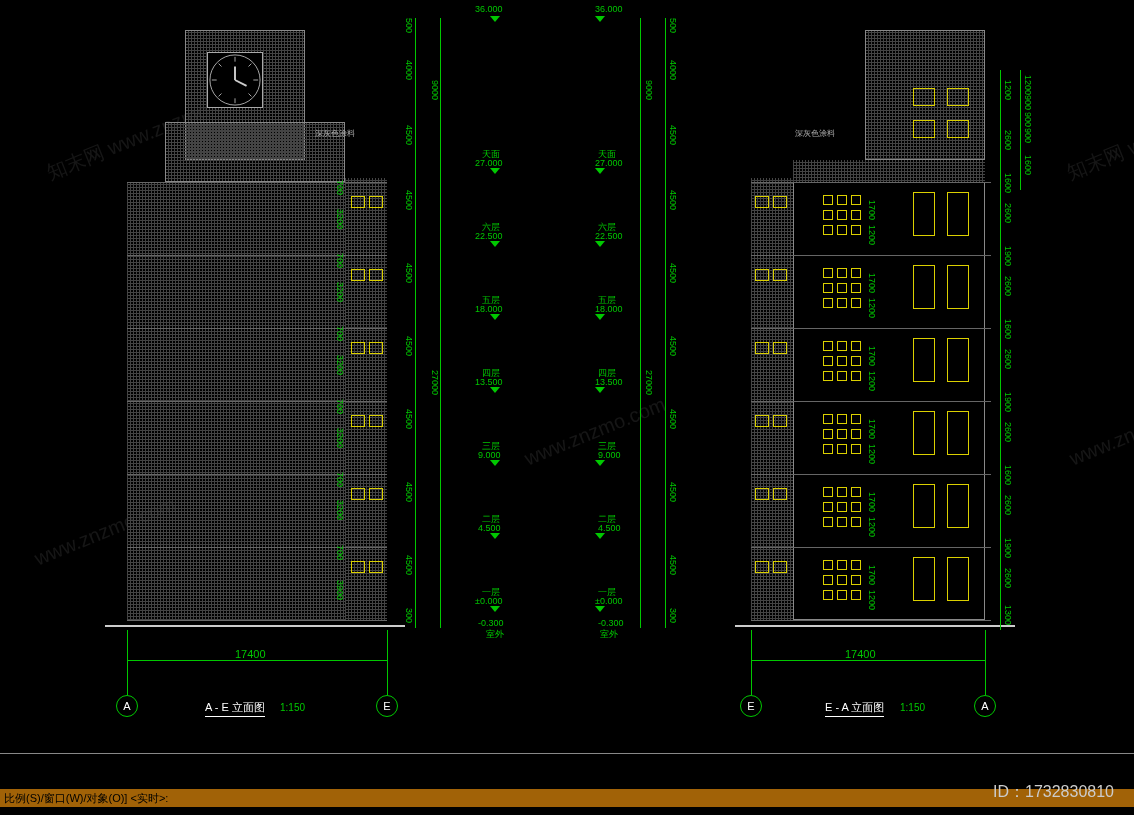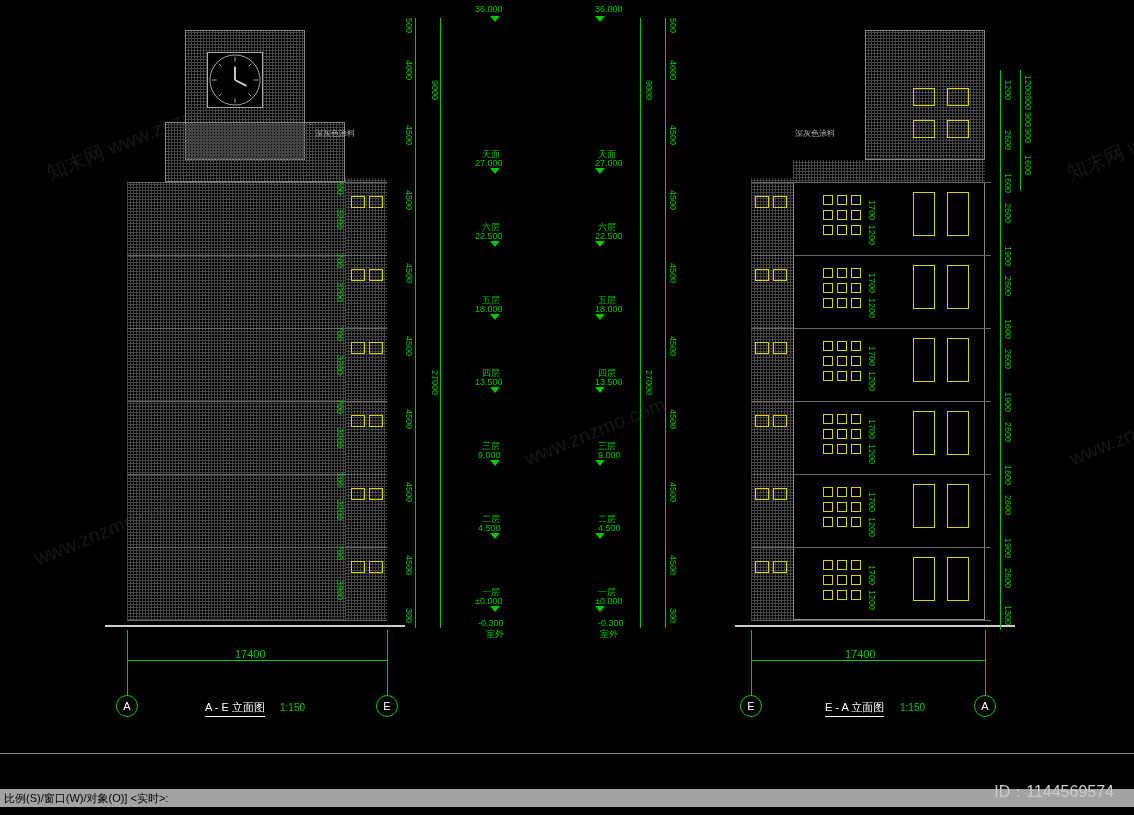--- a/index.html
+++ b/index.html
@@ -95,21 +95,21 @@
   }
   .ann-sm {
     position: absolute;
     color: #aaa;
     font-size: 8px;
   }
   .statusbar {
     position: absolute;
     left: 0; bottom: 8px;
     width: 1134px; height: 18px;
-    background: #a3a3a3;
+    background: #a16207;
     color: #000;
     font-size: 11px;
     padding-left: 4px;
     line-height: 18px;
     overflow: hidden;
   }
   .watermark-big {
     position: absolute;
     right: 20px; bottom: 28px;
     color: #fff;
@@ -495,15 +495,15 @@
     <div class="grid-bubble" style="left:279px; top:675px;">A</div>
 
     <div class="title-txt" style="left:130px; top:680px; border-bottom:1px solid #fff; padding-bottom:1px;">E - A 立面图</div>
     <div class="scale-txt" style="left:205px; top:682px;">1:150</div>
   </div>
 
   <div class="statusbar">
     <span>比例(S)/窗口(W)/对象(O)] &lt;实时&gt;:</span>
   </div>
 
-  <div class="watermark-id">ID：1144569574</div>
+  <div class="watermark-id">ID：1732830810</div>
 
 </div>
 
 </body></html>

